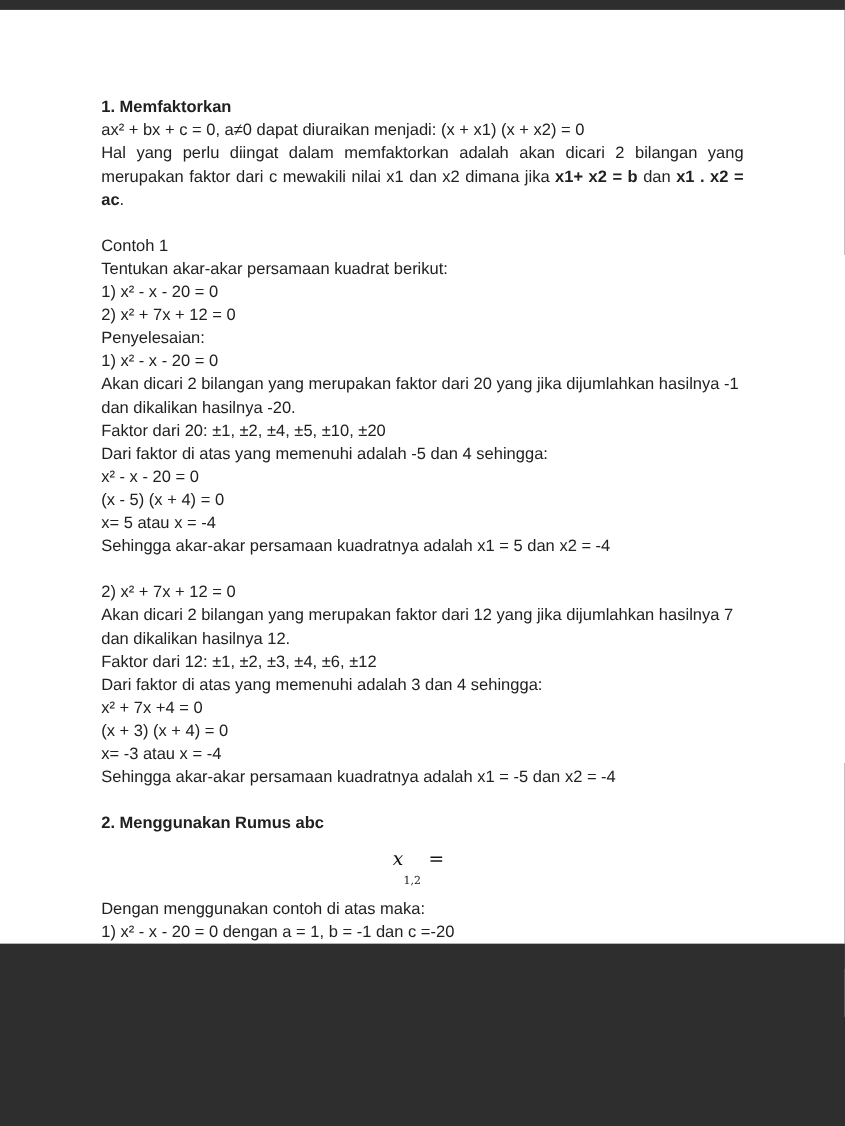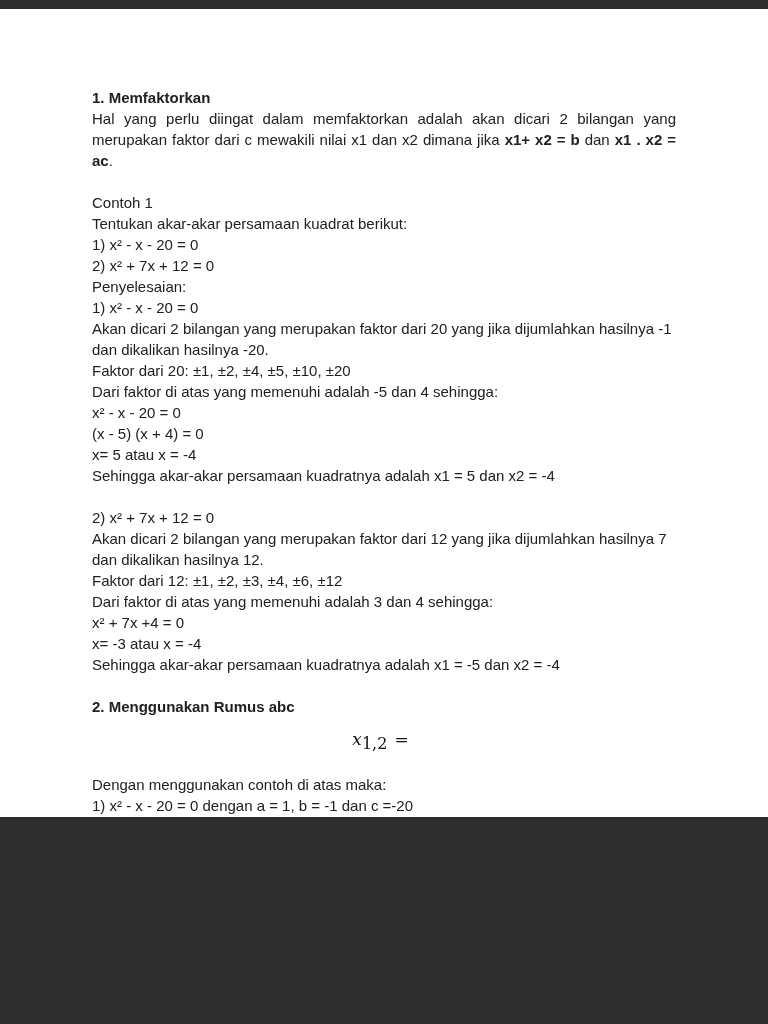--- a/index.html
+++ b/index.html
@@ -31,21 +31,21 @@
   .formula-wrap {
     text-align: center;
     margin: 12px 0 14px 0;
     font-family: "DejaVu Serif", serif;
     font-style: italic;
     font-size: 17px;
     color: #111;
   }
   .formula-row { display: inline-flex; align-items: center; }
   .f-var { font-style: italic; }
-  .f-sub { font-size: 16px; font-style: normal; position: relative; top: 4px; text-align: center; }
+  .f-sub { font-size: 10px; font-style: normal; position: relative; top: 20px; text-align: center; }
   .f-eq { margin: 0 7px; font-style: normal; }
   .frac { display: inline-block; vertical-align: middle; text-align: center; }
   .frac .num {
     display: block;
     border-bottom: 1.3px solid #111;
     padding: 0 5px 3px 5px;
     white-space: nowrap;
   }
   .frac .den { display: block; padding-top: 2px; }
   .sqrt { white-space: nowrap; }
@@ -55,20 +55,21 @@
 </head>
 <body>
 
 <div class="viewer">
   <div class="top-bar"></div>
 
   <div class="sheet">
     <div class="content">
 
       <p class="bold">1. Memfaktorkan</p>
+      <p>ax² + bx + c = 0, a≠0 dapat diuraikan menjadi: (x + x1) (x + x2) = 0</p>
       <p class="justify"><span>Hal yang perlu diingat dalam memfaktorkan adalah akan dicari 2 bilangan yang merupakan faktor dari c mewakili nilai x1 dan x2 dimana jika </span><span class="bold">x1+ x2 = b</span><span> dan </span><span class="bold">x1 . x2 = ac</span><span>.</span></p>
 
       <div class="gap"></div>
 
       <p>Contoh 1</p>
       <p>Tentukan akar-akar persamaan kuadrat berikut:</p>
       <p>1) x² - x - 20 = 0</p>
       <p>2) x² + 7x + 12 = 0</p>
       <p>Penyelesaian:</p>
       <p>1) x² - x - 20 = 0</p>
@@ -80,20 +81,21 @@
       <p>x= 5 atau x = -4</p>
       <p>Sehingga akar-akar persamaan kuadratnya adalah x1 = 5 dan x2 = -4</p>
 
       <div class="gap"></div>
 
       <p>2) x² + 7x + 12 = 0</p>
       <p>Akan dicari 2 bilangan yang merupakan faktor dari 12 yang jika dijumlahkan hasilnya 7 dan dikalikan hasilnya 12.</p>
       <p>Faktor dari 12: ±1, ±2, ±3, ±4, ±6, ±12</p>
       <p>Dari faktor di atas yang memenuhi adalah 3 dan 4 sehingga:</p>
       <p>x² + 7x +4 = 0</p>
+      <p>(x + 3) (x + 4) = 0</p>
       <p>x= -3 atau x = -4</p>
       <p>Sehingga akar-akar persamaan kuadratnya adalah x1 = -5 dan x2 = -4</p>
 
       <div class="gap"></div>
 
       <p class="bold">2. Menggunakan Rumus abc</p>
 
       <div class="formula-wrap">
         <span class="formula-row">
           <span class="f-var">x</span>

